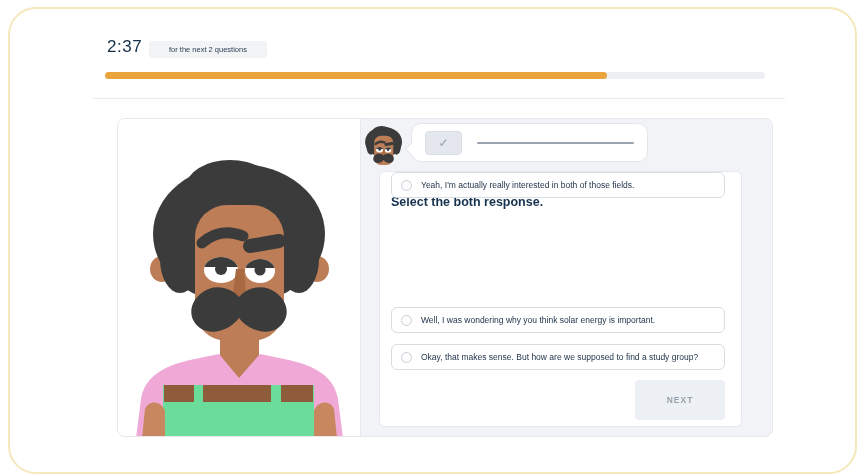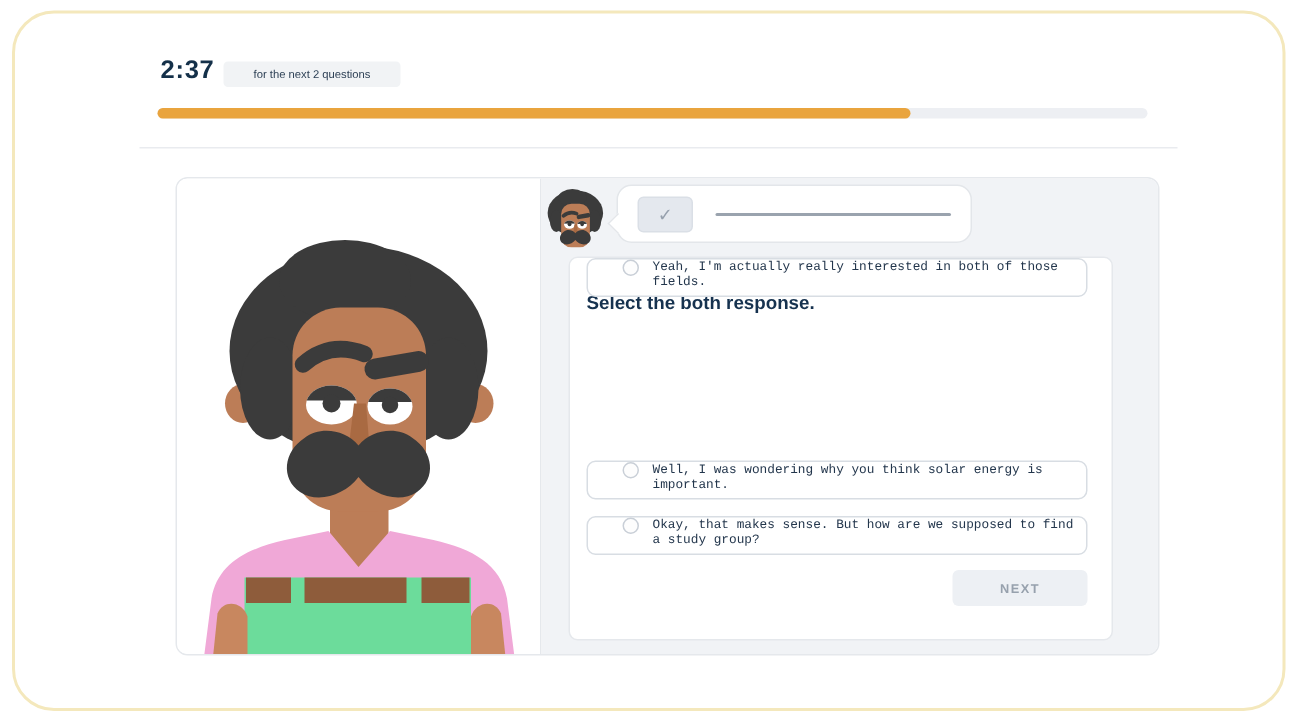--- a/index.html
+++ b/index.html
@@ -3,21 +3,21 @@
 <meta charset="utf-8">
 <style>
   * { margin:0; padding:0; box-sizing:border-box; }
   html,body { width:866px; height:476px; background:#ffffff; overflow:hidden;
               font-family:"Liberation Sans", sans-serif; }
   .abs { position:absolute; }
 
   .outer-card { left:8px; top:7px; width:849px; height:467px;
                 border:2px solid #f4e8bc; border-radius:28px; background:#fff; }
 
-  .timer-time { left:97px; top:28px; font-size:17px; font-weight:bold; color:#143049; letter-spacing:0.5px; }
+  .timer-time { left:97px; top:28px; font-size:17px; font-weight:normal; color:#143049; letter-spacing:0.5px; }
   .timer-pill { left:139px; top:32px; background:#f1f3f5; border-radius:3px;
                 padding:4px 20px; font-size:7.5px; color:#2e4156; }
 
   .progress-track { left:95px; top:63px; width:660px; height:7px;
                     background:#edeff3; border-radius:4px; }
   .progress-fill  { height:7px; background:#e9a43e; border-radius:4px; }
 
   .header-divider { left:83px; top:89px; width:692px; height:1px; background:#e9ebef; }
 
   .main { left:107px; top:109px; width:656px; height:319px;
@@ -40,28 +40,28 @@
                font-size:12px; color:#96a0ad; }
   .audio-line { left:65px; top:18px; width:157px; height:2px; background:#9aa3ae; border-radius:1px; }
 
   .qcard { left:18px; top:52px; width:363px; height:256px; background:#fff;
            border:1px solid #e5e8ec; border-radius:6px; }
   .q-counter { left:11px; top:10px; font-size:8px; color:#5d6b7c; }
   .q-prompt  { left:11px; top:23px; font-size:12.5px; font-weight:bold; color:#16324f; }
 
   .option { left:11px; width:334px; height:26px; background:#fff;
             border:1px solid #d8dde3; border-radius:6px;
-            display:flex; padding-left:23px; cursor:pointer;font-family:Liberation Mono, monospace; }
+            display:flex; align-items:center; padding-left:9px; cursor:pointer; }
   .option:nth-of-type(1){ top:61px; }  .option:nth-of-type(2){ top:98px; }
   .option:nth-of-type(3){ top:135px; } .option:nth-of-type(4){ top:172px; }
   .radio { width:11px; height:11px; border:1px solid #c9cfd7; border-radius:50%;
            background:#fdfdfd; flex:none; }
   .option-label { margin-left:9px; font-size:8.5px; color:#23364c; }
 
-  .next-btn { left:255px; top:208px; width:90px; height:24px; background:#edf0f4;
+  .next-btn { left:255px; top:208px; width:90px; height:40px; background:#edf0f4;
               border:none; border-radius:4px; font-family:"Liberation Sans",sans-serif;
               font-size:8.5px; font-weight:bold; letter-spacing:1px; color:#97a1ad;
               display:flex; align-items:center; justify-content:center; cursor:pointer; }
 </style>
 </head>
 <body>
 
 <div class="abs outer-card">
 
   <div class="abs timer-time">2:37</div>

